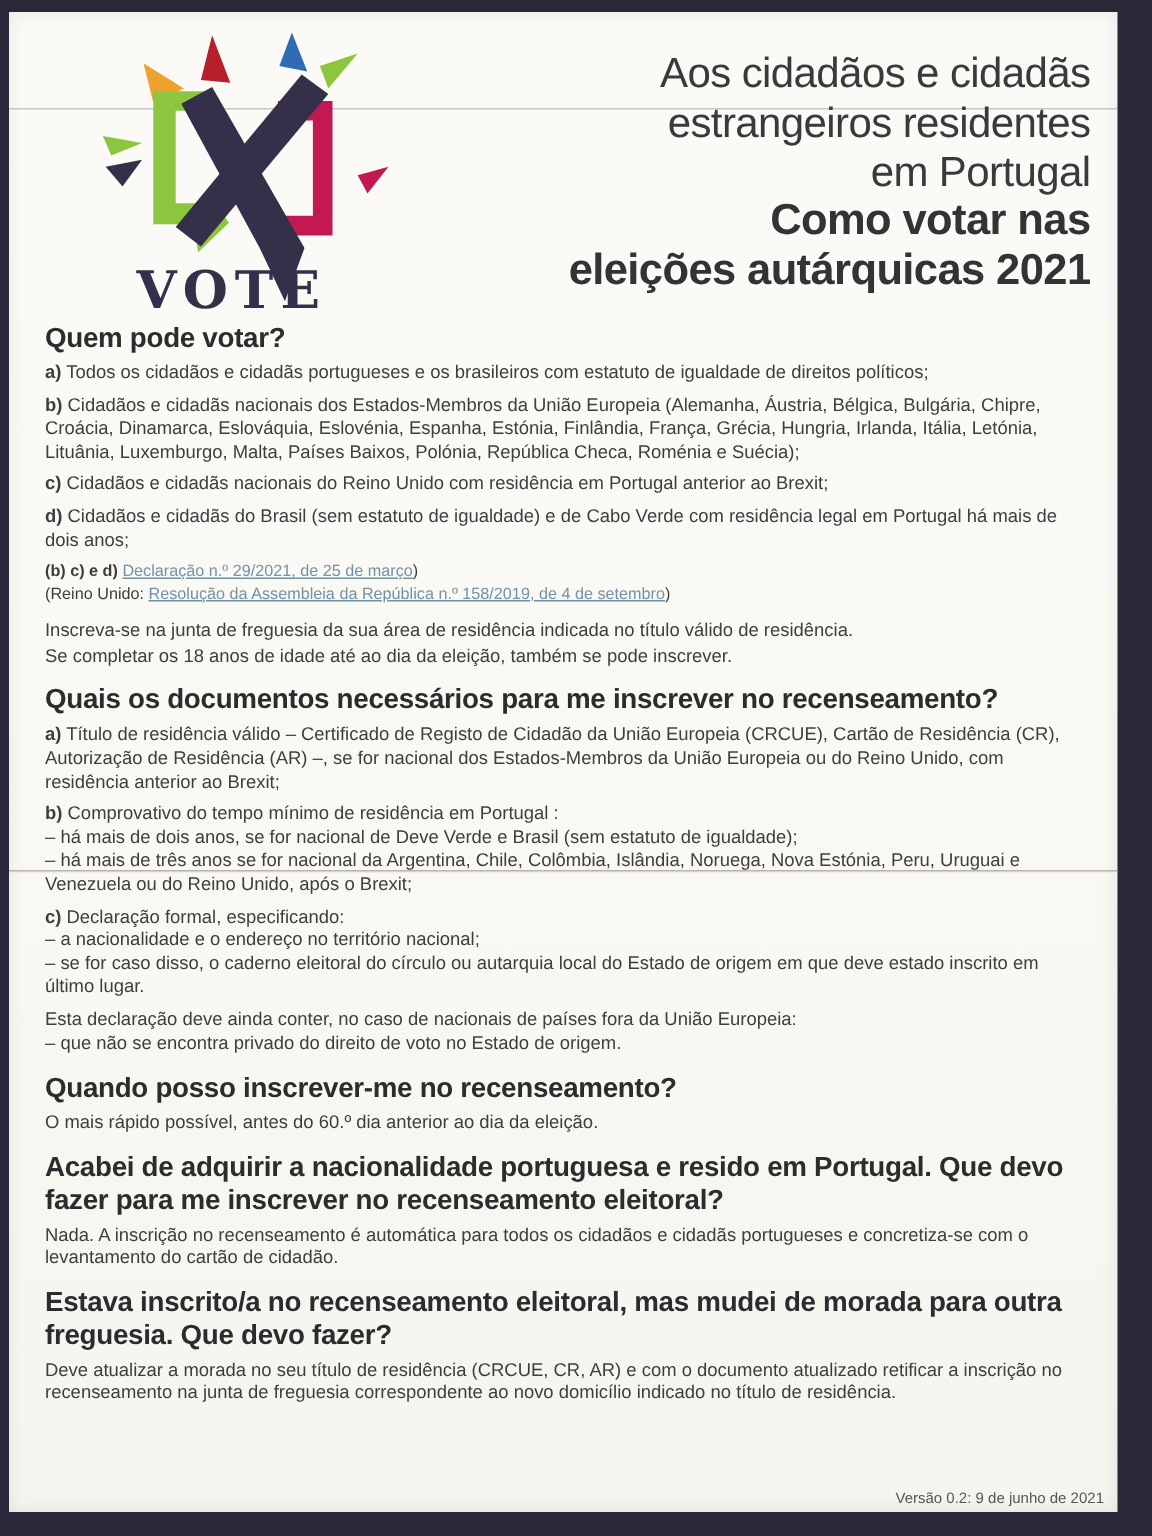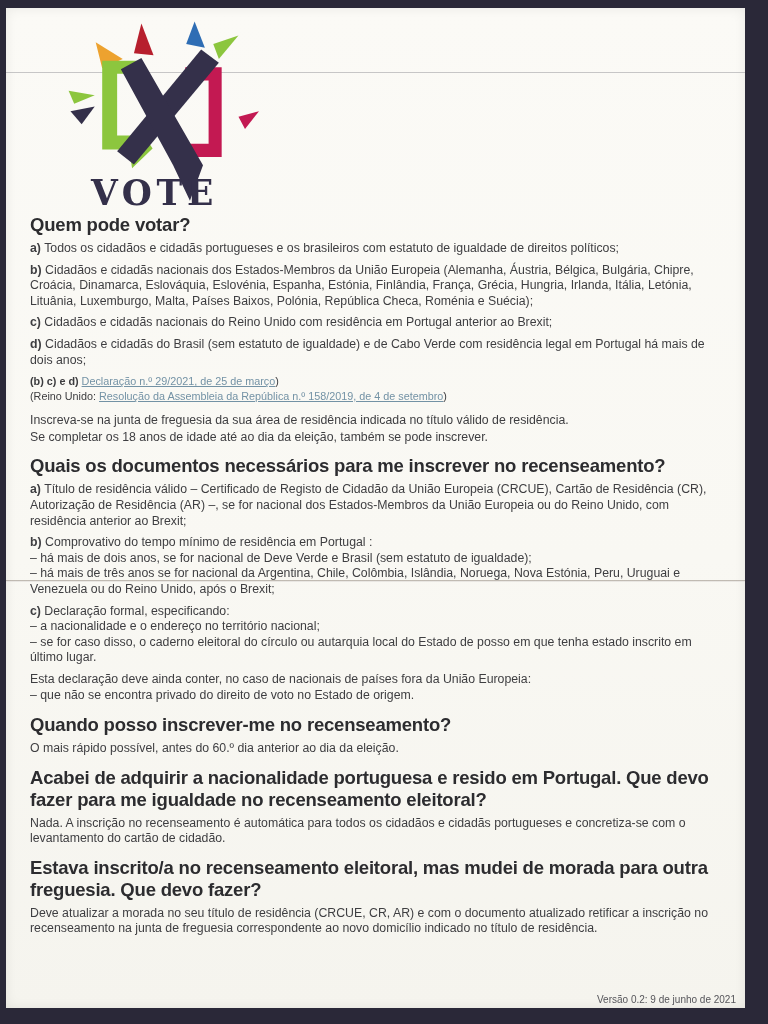--- a/index.html
+++ b/index.html
@@ -66,20 +66,27 @@
           <polygon points="62,48 101,48 101,62 78,62 78,128 107,128 116,142 94,163 91,143 62,143" fill="#8cc63e"></polygon>
 
           <polygon points="151,55 190,55 190,151 151,151 151,137 176,137 176,69 151,69" fill="#c31952"></polygon>
 
           <polygon points="168,36 187,50 96,159 78,145" fill="#34304a"></polygon>
           <polygon points="82,57 104,45 170,160 156,198 138,160" fill="#34304a"></polygon>
 
           <text x="118" y="203" text-anchor="middle" font-family="DejaVu Serif, serif" font-size="37" font-weight="bold" letter-spacing="5" fill="#34304a">VOTE</text>
         </svg>
       </div>
+      <div class="title-block">
+        <div class="title-line">Aos cidadãos e cidadãs</div>
+        <div class="title-line">estrangeiros residentes</div>
+        <div class="title-line">em Portugal</div>
+        <div class="title-line bold">Como votar nas</div>
+        <div class="title-line bold">eleições autárquicas 2021</div>
+      </div>
     </div>
 
     <div class="section">
       <h2>Quem pode votar?</h2>
       <p><span class="b">a)</span> <span>Todos os cidadãos e cidadãs portugueses e os brasileiros com estatuto de igualdade de direitos políticos;</span></p>
       <p><span class="b">b)</span> <span>Cidadãos e cidadãs nacionais dos Estados-Membros da União Europeia (Alemanha, Áustria, Bélgica, Bulgária, Chipre, Croácia, Dinamarca, Eslováquia, Eslovénia, Espanha, Estónia, Finlândia, França, Grécia, Hungria, Irlanda, Itália, Letónia, Lituânia, Luxemburgo, Malta, Países Baixos, Polónia, República Checa, Roménia e Suécia);</span></p>
       <p><span class="b">c)</span> <span>Cidadãos e cidadãs nacionais do Reino Unido com residência em Portugal anterior ao Brexit;</span></p>
       <p><span class="b">d)</span> <span>Cidadãos e cidadãs do Brasil (sem estatuto de igualdade) e de Cabo Verde com residência legal em Portugal há mais de dois anos;</span></p>
       <div class="refs">
         <div><span class="b">(b) c) e d) </span><a class="doc-link">Declaração n.º 29/2021, de 25 de março</a><span>)</span></div>
@@ -93,32 +100,32 @@
     </div>
 
     <div class="section">
       <h2>Quais os documentos necessários para me inscrever no recenseamento?</h2>
       <p><span class="b">a)</span> <span>Título de residência válido – Certificado de Registo de Cidadão da União Europeia (CRCUE), Cartão de Residência (CR), Autorização de Residência (AR) –, se for nacional dos Estados-Membros da União Europeia ou do Reino Unido, com residência anterior ao Brexit;</span></p>
       <p><span class="b">b)</span> <span>Comprovativo do tempo mínimo de residência em Portugal :</span>
         <span class="sub-line">– há mais de dois anos, se for nacional de Deve Verde e Brasil (sem estatuto de igualdade);</span>
         <span class="sub-line">– há mais de três anos se for nacional da Argentina, Chile, Colômbia, Islândia, Noruega, Nova Estónia, Peru, Uruguai e Venezuela ou do Reino Unido, após o Brexit;</span></p>
       <p><span class="b">c)</span> <span>Declaração formal, especificando:</span>
         <span class="sub-line">– a nacionalidade e o endereço no território nacional;</span>
-        <span class="sub-line">– se for caso disso, o caderno eleitoral do círculo ou autarquia local do Estado de posso em que tenha estado inscrito em último lugar.</span></p>
+        <span class="sub-line">– se for caso disso, o caderno eleitoral do círculo ou autarquia local do Estado de origem em que deve estado inscrito em último lugar.</span></p>
       <p style="margin-bottom:1px">Esta declaração deve ainda conter, no caso de nacionais de países fora da União Europeia:</p>
       <p>– que não se encontra privado do direito de voto no Estado de origem.</p>
     </div>
 
     <div class="section">
       <h2>Quando posso inscrever-me no recenseamento?</h2>
       <p>O mais rápido possível, antes do 60.º dia anterior ao dia da eleição.</p>
     </div>
 
     <div class="section">
-      <h2 style="max-width:700px">Acabei de adquirir a nacionalidade portuguesa e resido em Portugal. Que devo fazer para me igualdade no recenseamento eleitoral?</h2>
+      <h2 style="max-width:700px">Acabei de adquirir a nacionalidade portuguesa e resido em Portugal. Que devo fazer para me inscrever no recenseamento eleitoral?</h2>
       <p>Nada. A inscrição no recenseamento é automática para todos os cidadãos e cidadãs portugueses e concretiza-se com o levantamento do cartão de cidadão.</p>
     </div>
 
     <div class="section">
       <h2>Estava inscrito/a no recenseamento eleitoral, mas mudei de morada para outra freguesia. Que devo fazer?</h2>
       <p>Deve atualizar a morada no seu título de residência (CRCUE, CR, AR) e com o documento atualizado retificar a inscrição no recenseamento na junta de freguesia correspondente ao novo domicílio indicado no título de residência.</p>
     </div>
 
   </div>
 

